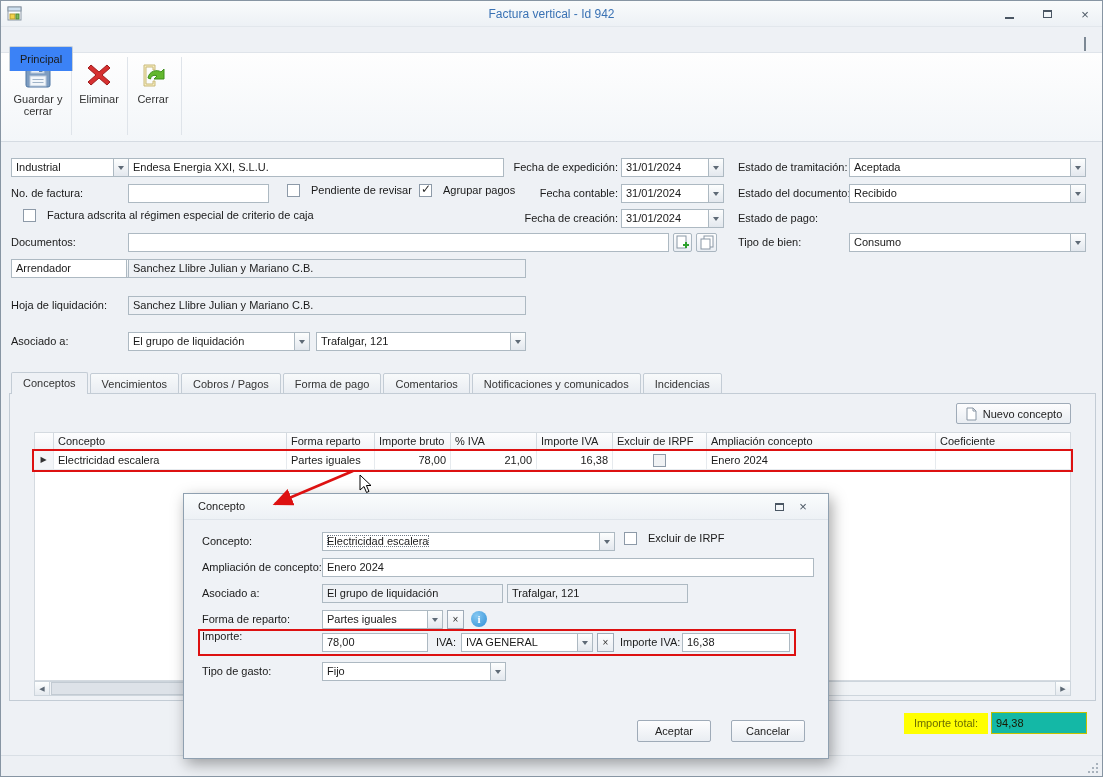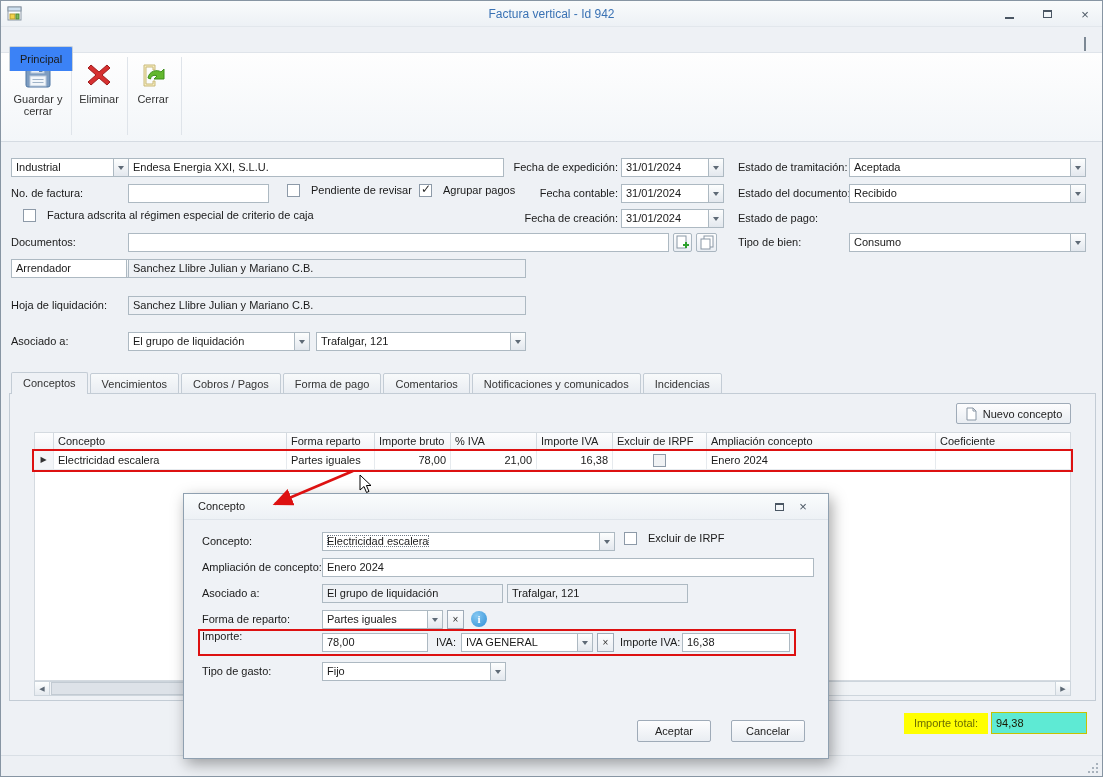--- a/index.html
+++ b/index.html
@@ -55,21 +55,21 @@
 .sbtn.right{border-right:none;border-left:1px solid #cdd5dc}
 .sthumb{background:#dde2e8;border:1px solid #c2cad2}
 
 .modal{left:182px;top:492px;width:646px;height:266px;background:#eff2f6;border:1px solid #8fa0b0;box-shadow:3px 5px 14px rgba(0,0,0,.35);z-index:50}
 .mtitle{left:0;top:0;width:100%;height:26px;background:linear-gradient(#fafcfd,#edf1f5);border-bottom:1px solid #dfe4ea}
 .focusval{outline:1px dotted #6b7683;outline-offset:-1px}
 .xbtn{width:17px;height:19px;display:flex;align-items:center;justify-content:center;background:linear-gradient(#fdfdfe,#e9edf2);border:1px solid #9fabb8;font-size:10px;color:#333}
 .info{width:16px;height:16px;border-radius:50%;background:radial-gradient(circle at 35% 30%,#86c8f2,#2f8fd6);color:#fff;font-weight:bold;text-align:center;line-height:16px;font-size:11px;font-family:"Liberation Serif",serif}
 
 .yellowlbl{background:#ffff00;color:#6e6e00;text-align:center;line-height:21px}
-.yellowfld{background:#5eead4;border:1px solid #c6c200;line-height:20px;padding:0 4px;color:#1a1a00}
+.yellowfld{background:#14b8a6;border:1px solid #c6c200;line-height:20px;padding:0 4px;color:#1a1a00}
 .statusbar{left:0;top:754px;width:100%;height:22px;background:#edf0f4;border-top:1px solid #d9dfe5}
 </style>
 </head>
 <body>
 
 <div id="win">
 
   <div class="abs titlebar">
     <svg class="abs" style="left:6px;top:5px" width="16" height="16">
       <rect x="1" y="1" width="13" height="13" fill="#fff" stroke="#8a97a5"></rect>

